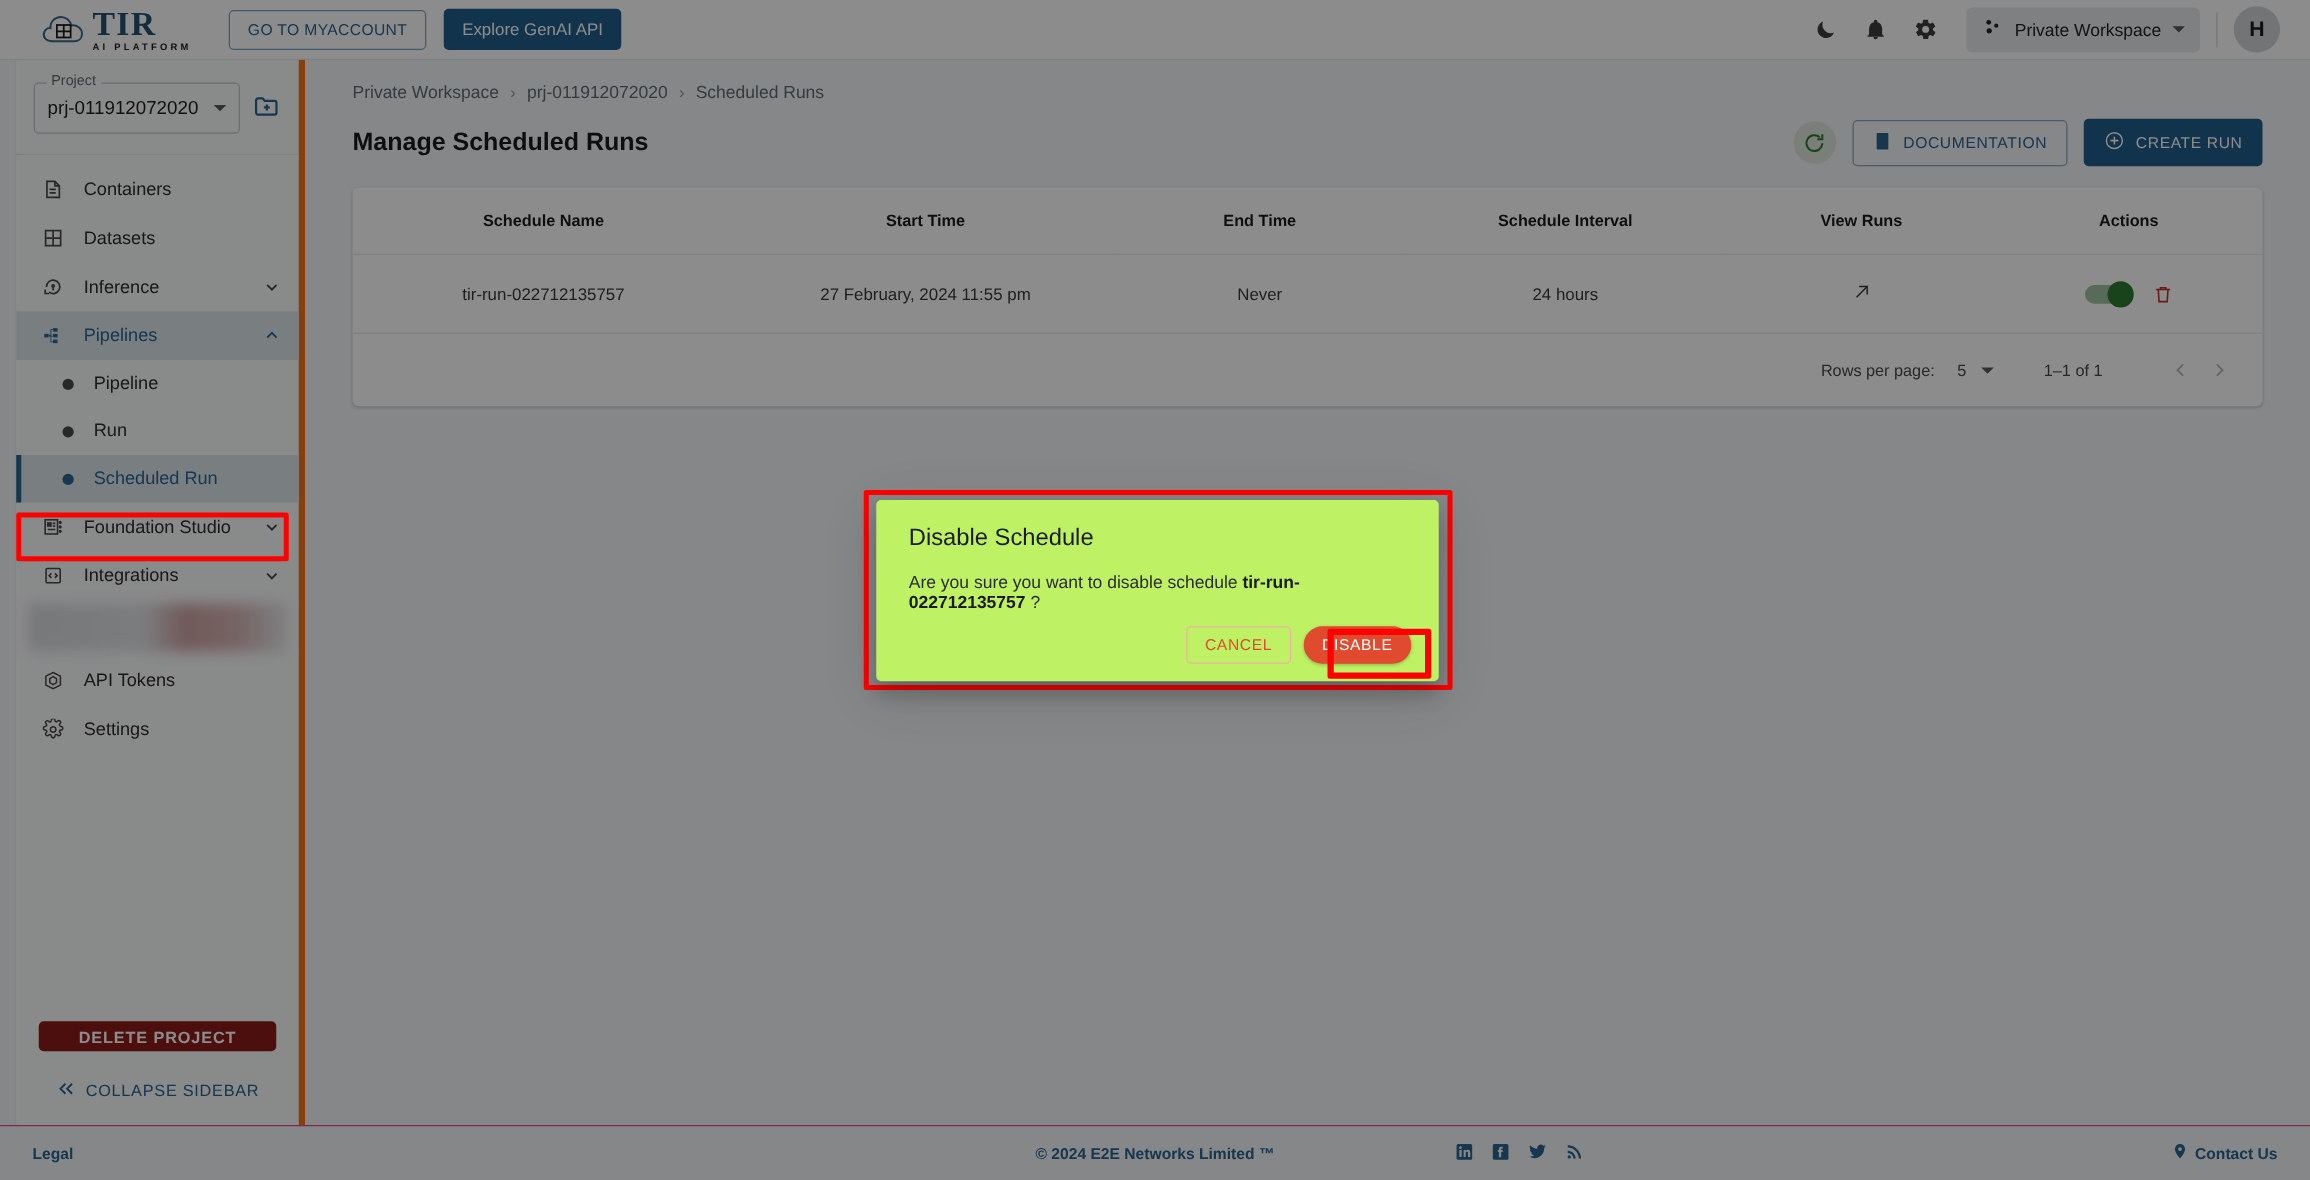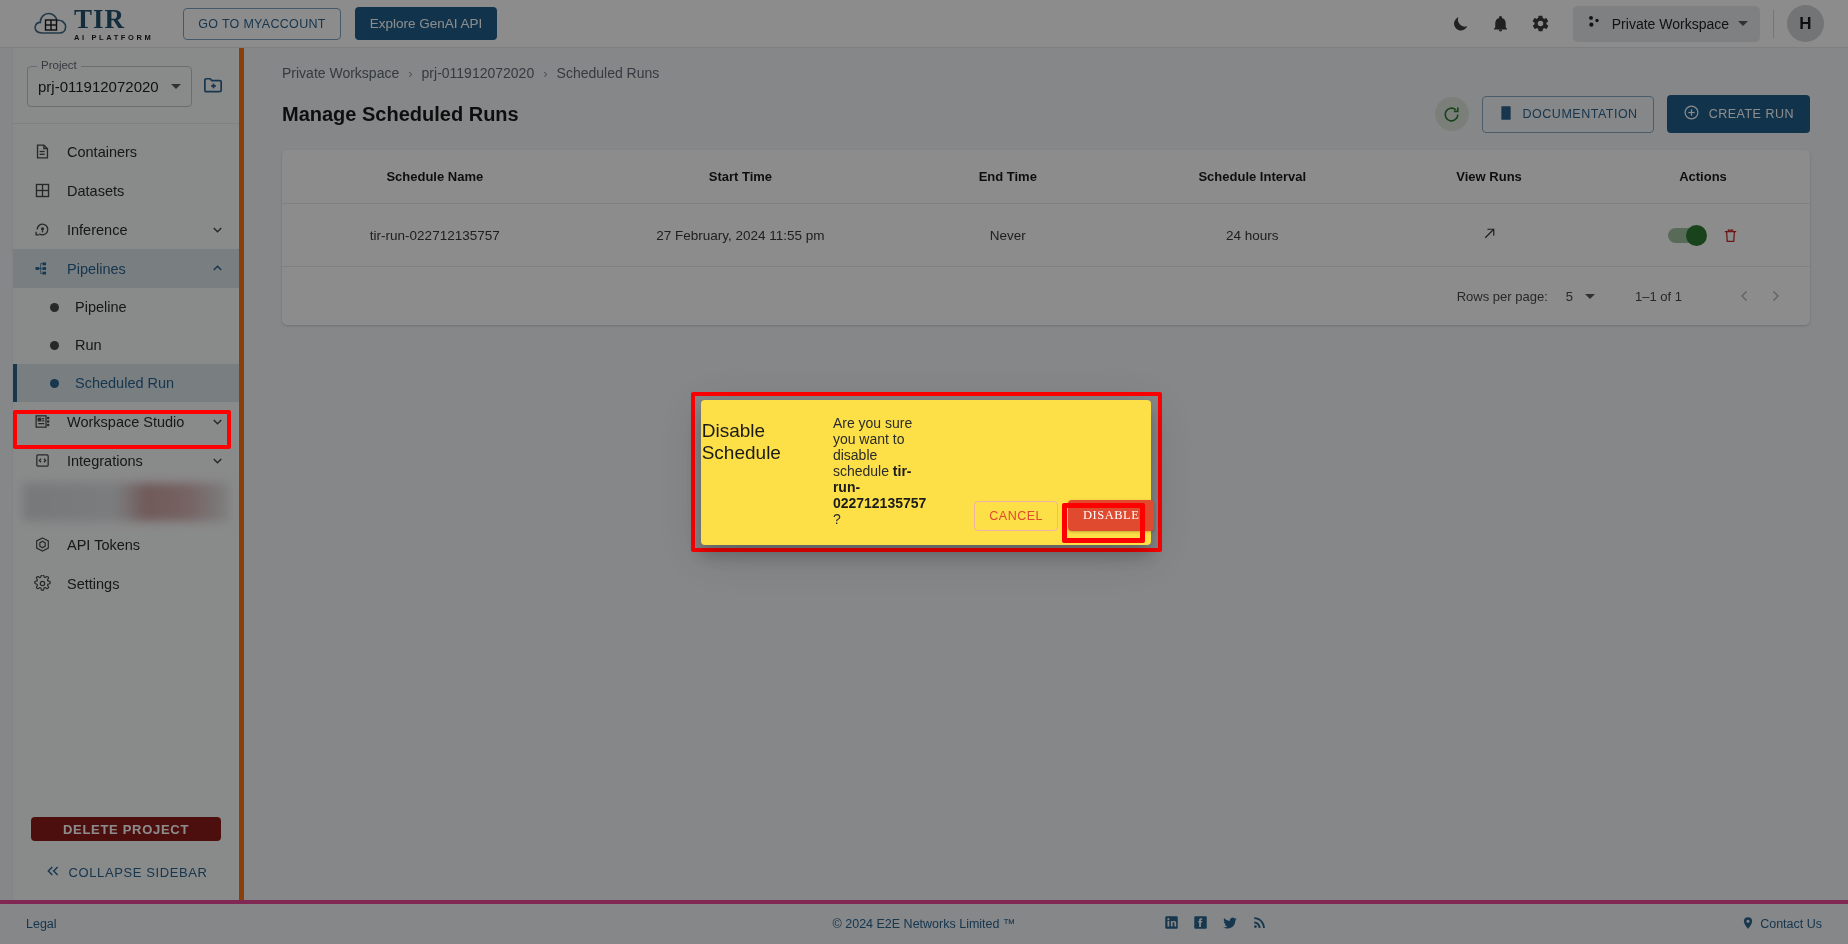--- a/index.html
+++ b/index.html
@@ -284,21 +284,22 @@
   }
 
   
   .footer {
     position: absolute; left: 0; right: 0; bottom: 0; height: 44px;
     background: #f4f6f8;
     display: flex; align-items: center;
     padding: 0 26px;
     font-size: 12.5px; color: #2a6491;
     z-index: 11;
-    border-top: 4px solid #ec4899;
+    border-top: 1px solid #ec4899;
+    font-weight: bold;
   }
   .footer a { color: #2a6491; text-decoration: none; cursor: pointer; }
   .footer-center { position: absolute; left: 50%; transform: translateX(-50%); }
   .footer-social {
     position: absolute; left: 63%; display: flex; align-items: center; gap: 14px;
     color: #2a6491;
   }
   .footer-right { margin-left: auto; display: flex; align-items: center; gap: 5px; }
 
   
@@ -307,25 +308,25 @@
     left: 691px; top: 392px;
     width: 471px; height: 160px;
     border: 4px solid #fe0000;
     border-radius: 2px;
     z-index: 900;
   }
   .modal {
     position: absolute;
     left: 701px; top: 400px;
     width: 450px; height: 145px;
-    background: #fde047;
+    background: #bef264;
     border-radius: 4px;
     box-shadow: 0 11px 15px rgba(0,0,0,0.20), 0 9px 46px rgba(0,0,0,0.12);
     z-index: 901;
-    display: flex;  justify-content: center;
+    display: flex; flex-direction: column;
   }
   .modal-title {
     font-size: 19px; color: #1b1b1b;
     padding: 20px 26px 0 26px;
   }
   .modal-body {
     font-size: 14px; color: #2b2b2b;
     padding: 15px 26px 0 26px;
   }
   .modal-body b { font-weight: bold; color: #1b1b1b; }
@@ -336,25 +337,24 @@
     padding: 0 22px 14px 22px;
   }
   .btn-cancel {
     border: 1px solid #f0b0a6; color: #e04a2f;
     background: transparent; border-radius: 4px;
     font-size: 12.5px; font-weight: 500; letter-spacing: .5px;
     padding: 7px 14px; cursor: pointer;
   }
   .btn-disable {
     background: #e04a2f; color: #fff;
-    border: none; border-radius: 4px;
+    border: none; border-radius: 15px;
     font-size: 12.5px; font-weight: 500; letter-spacing: .5px;
     padding: 8px 15px; cursor: pointer;
     box-shadow: 0 1px 3px rgba(0,0,0,0.25);
-    font-family: Liberation Serif, serif;
   }
   .disable-highlight {
     position: absolute;
     left: 1062px; top: 503px;
     width: 83px; height: 40px;
     border: 5px solid #fe0000;
     border-radius: 2px;
     z-index: 903;
     pointer-events: none;
   }
@@ -525,21 +525,21 @@
             <rect x="3" y="4" width="14" height="16"></rect>
             <rect x="6" y="7.5" width="3.5" height="3.5" fill="currentColor"></rect>
             <line x1="11.5" y1="8" x2="14.5" y2="8"></line>
               <line x1="11.5" y1="11" x2="14.5" y2="11"></line>
             <line x1="6" y1="15" x2="14.5" y2="15"></line>
             <circle cx="20" cy="7" r="0.9" fill="currentColor"></circle>
               <circle cx="20" cy="12" r="0.9" fill="currentColor"></circle>
               <circle cx="20" cy="17" r="0.9" fill="currentColor"></circle>
           </svg>
         </span>
-        <span class="ni-label">Workspace Studio</span>
+        <span class="ni-label">Foundation Studio</span>
         <span class="ni-chev">
           <svg width="15" height="15" viewBox="0 0 24 24" fill="none" stroke="currentColor" stroke-width="2.4">
             <polyline points="6,9.5 12,15.5 18,9.5"></polyline>
           </svg>
         </span>
       </div>
 
       <div class="nav-item">
         <span class="ni-icon">
           <svg width="17" height="17" viewBox="0 0 24 24" fill="none" stroke="currentColor" stroke-width="1.8">

